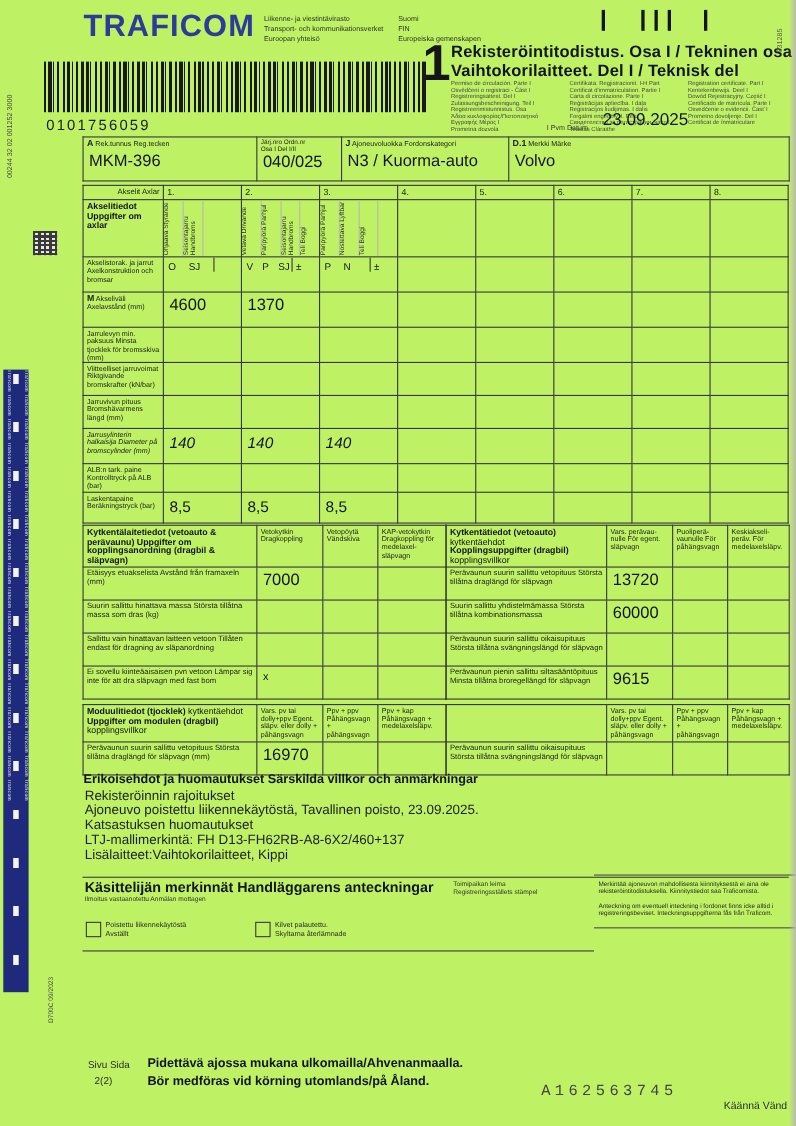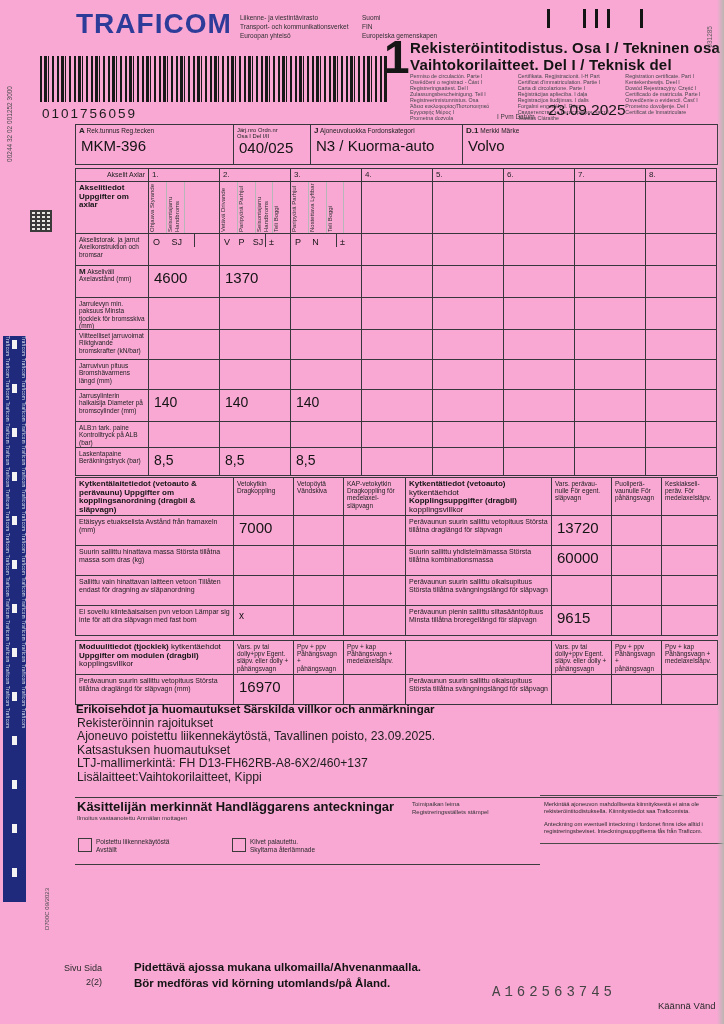--- a/index.html
+++ b/index.html
@@ -1,16 +1,16 @@
 <!DOCTYPE html>
 <html><head>
 <meta charset="utf-8">
 <style>
   html,body{margin:0;padding:0;background:#d8d6d1;}
-  .page{position:relative;width:724px;height:1024px;background:#f9a8d4;overflow:hidden;
+  .page{position:relative;width:724px;height:1024px;background:#bef264;overflow:hidden;
         font-family:"Liberation Sans",sans-serif;color:#222;}
   .abs{position:absolute;}
   .vtext{writing-mode:vertical-rl;transform:rotate(180deg);}
   
   .logo{left:76px;top:8px;font-size:28px;font-weight:800;color:#2e3c99;letter-spacing:1px;}
   .agency{left:240px;top:13px;font-size:6.5px;line-height:9px;color:#2f2f2f;}
   .agency .row{display:flex;}
   .agency .a{width:122px;}
   .tick{position:absolute;top:9px;width:3px;height:19px;background:#141414;}
   .partnum{left:384px;top:36px;font-size:46px;font-weight:800;line-height:42px;color:#151515;}
@@ -57,21 +57,21 @@
   .handttl{left:77px;top:799px;font-size:13px;font-weight:800;color:#141414;}
   .recv{left:77px;top:815px;font-size:6px;color:#333;}
   .stamp{left:412px;top:801px;font-size:6px;line-height:7.5px;color:#333;}
   .notebox{left:540px;top:795px;width:177px;border-top:1px solid #4a4a4a;border-bottom:1px solid #4a4a4a;
            padding:5px 3px 8px 4px;font-size:5.8px;line-height:7px;color:#2a2a2a;}
   .notebox .p1{margin:0 0 6px 0;}
   .cbox{position:absolute;width:12px;height:12px;border:1px solid #3a3a3a;background:transparent;}
   .cblbl{position:absolute;font-size:6.5px;line-height:7.5px;color:#2a2a2a;width:120px;}
   
   .formcode{left:44px;top:888px;font-size:6px;color:#4a4a4a;}
-  .pagelbl{left:64px;top:963px;font-size:9px;color:#2a2a2a;}
+  .pagelbl{left:80px;top:963px;font-size:9px;color:#2a2a2a;}
   .pageval{left:86px;top:977px;font-size:9px;color:#2a2a2a;}
   .carry{left:134px;top:960px;font-size:11.5px;font-weight:800;line-height:15.5px;color:#141414;}
   .serial{left:492px;top:984px;font-family:"Liberation Mono",monospace;font-size:14px;letter-spacing:4px;color:#444;}
   .turn{left:658px;top:1000px;font-size:9.5px;color:#2a2a2a;}
   
   .strip{left:3px;top:336px;width:23px;height:566px;background:#1f2a7c;}
   .strip .dash{position:absolute;left:9px;top:4px;width:5px;height:558px;
        background:repeating-linear-gradient(180deg,#f3f3f3 0 9px,transparent 9px 44px);}
   .striptxt{position:absolute;top:0;width:8px;height:760px;transform-origin:top left;
        transform:scale(.75) rotate(180deg);writing-mode:vertical-rl;
@@ -387,21 +387,21 @@
           </td>
       <td></td>
           <td></td>
       <td></td>
           <td></td>
       <td></td>
           <td></td>
       <td></td>
           <td></td>
     </tr>
-    <tr style="height:32px;">
+    <tr style="height:32px;font-style:italic;">
       <td>
             <span class="lbl">Jarrusylinterin halkaisija Diameter på bromscylinder (mm)</span>
           </td>
       <td>
             <span class="val2">140</span>
           </td>
       <td>
             <span class="val2">140</span>
           </td>
       <td>

